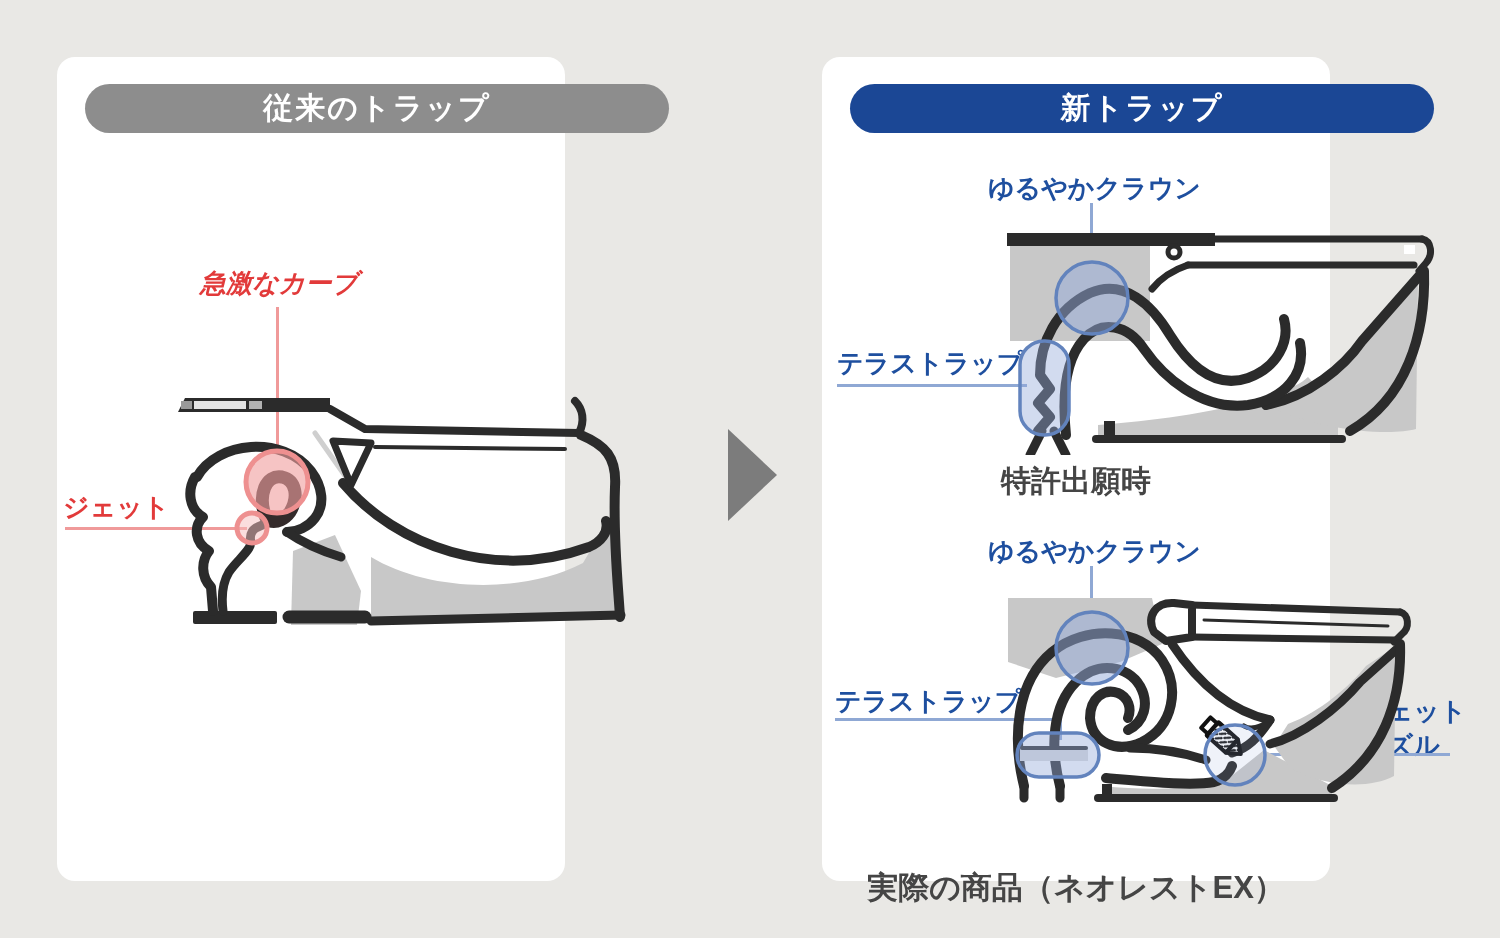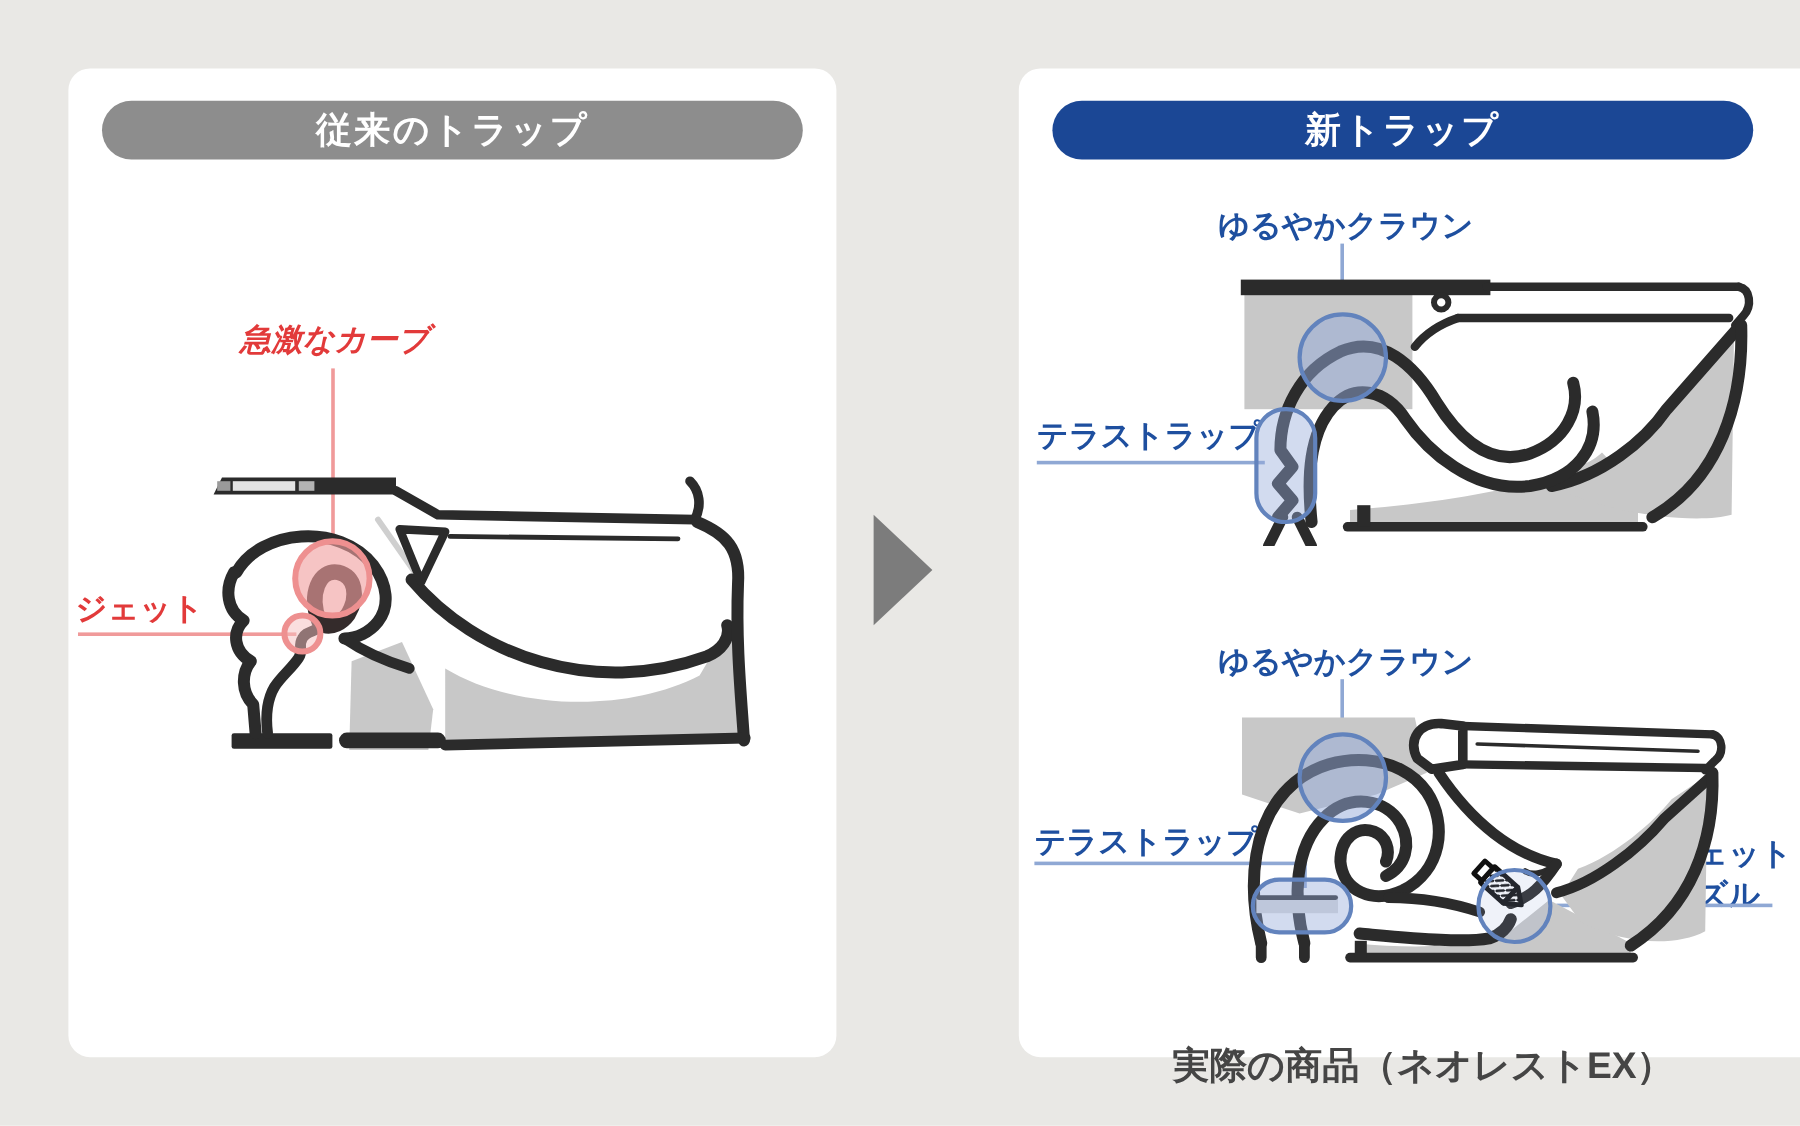--- a/index.html
+++ b/index.html
@@ -1,20 +1,20 @@
 <!DOCTYPE html>
 <html><head>
 <meta charset="utf-8">
 <style>
   html,body{margin:0;padding:0;}
   body{font-family:"Liberation Sans","DejaVu Sans",sans-serif;}
   .stage{position:relative;width:1500px;height:938px;background:#e9e8e5;overflow:hidden;}
-  .card{position:absolute;top:57px;width:640px;height:824px;background:#ffffff;border-radius:18px;}
+  .card{position:absolute;top:57px;width:508px;height:824px;background:#ffffff;border-radius:18px;}
   .card.left{left:57px;}
-  .card.right{left:849px;padding-left:34px;}
+  .card.right{left:822px;}
   .pill{position:absolute;left:28px;top:27px;width:584px;height:49px;border-radius:25px;
         display:flex;align-items:center;justify-content:center;
         color:#ffffff;font-size:30px;font-weight:800;letter-spacing:2px;}
   .pill.gray{background:#8d8d8d;}
   .pill.blue{background:#1b4795;}
   .lbl{position:absolute;font-size:26px;font-weight:700;white-space:nowrap;}
   .lbl.red{color:#e23a3a;}
   .lbl.blue{color:#1e4f9f;}
   .leader{position:absolute;}
   .leader.pink{background:#f09a9a;}
@@ -117,20 +117,21 @@
 
         <path d="M64,210 C60,172 62,136 82,114 C100,94 126,100 142,124 C160,150 198,186 246,180 C284,174 304,148 298,118" stroke="#2b2b2b" stroke-width="10"></path>
 
         <path d="M40,206 L28,230 M52,206 L64,230" stroke="#2b2b2b" stroke-width="9"></path>
 
         <circle cx="90" cy="73" r="36" fill="rgba(147,170,218,0.5)" stroke="#6283bd" stroke-width="3.5"></circle>
         <rect x="18" y="116" width="49" height="94" rx="24" fill="rgba(147,170,218,0.42)" stroke="#6283bd" stroke-width="3.5"></rect>
       </g>
     </svg>
 
+    <div class="caption" style="top:404px;">特許出願時</div>
 
     <div class="lbl blue" style="left:166px;top:477px;width:212px;text-align:center;">ゆるやかクラウン</div>
     <div class="leader blu" style="left:268px;top:509px;width:3px;height:95px;"></div>
 
     <div class="lbl blue" style="left:13px;top:627px;">テラストラップ</div>
     <div class="leader blu" style="left:13px;top:661px;width:227px;height:3px;"></div>
     <div class="leader blu" style="left:237px;top:661px;width:3px;height:22px;"></div>
 
     <div class="lbl blue jetlbl" style="left:538px;top:637px;">
       <div>ジェット</div>

